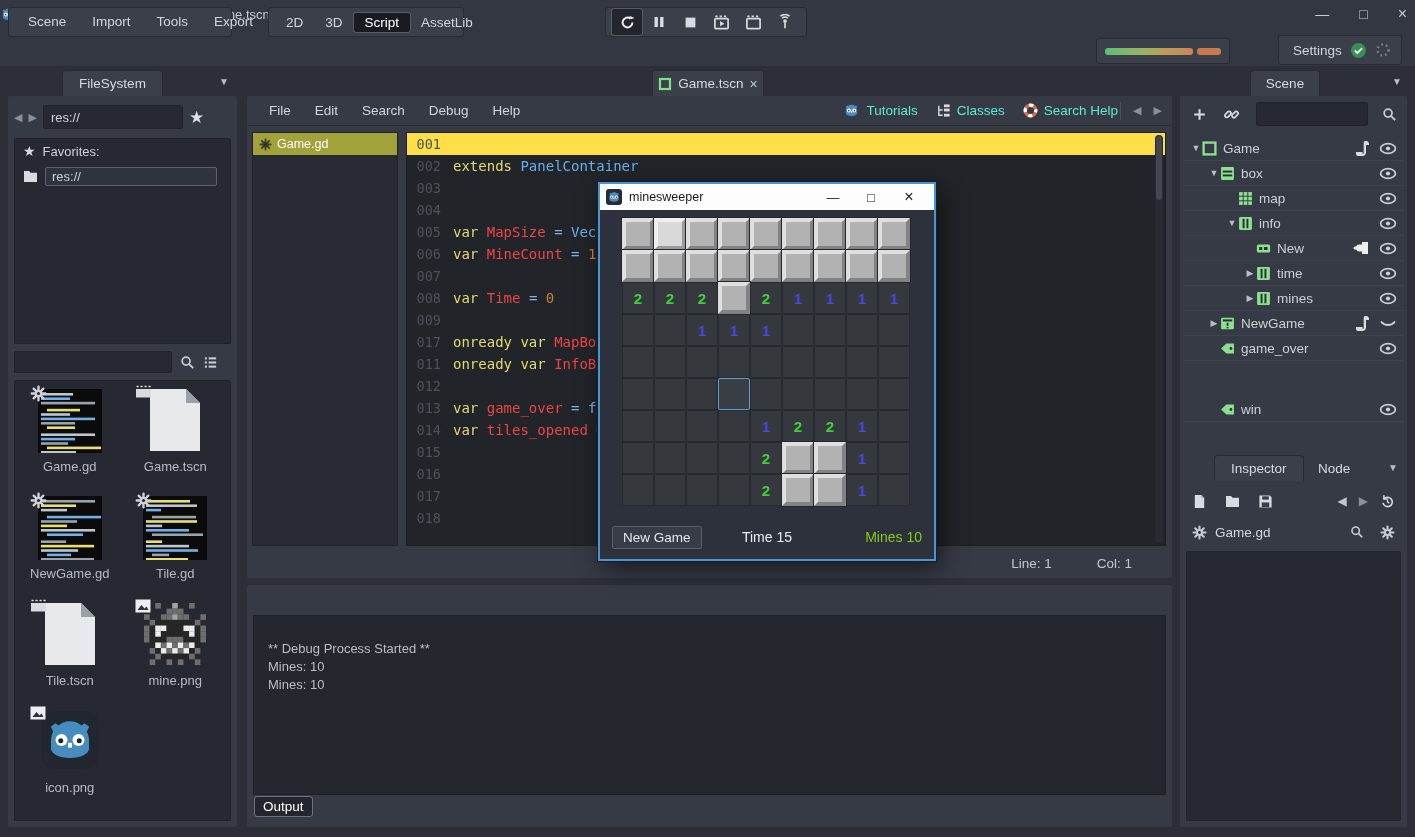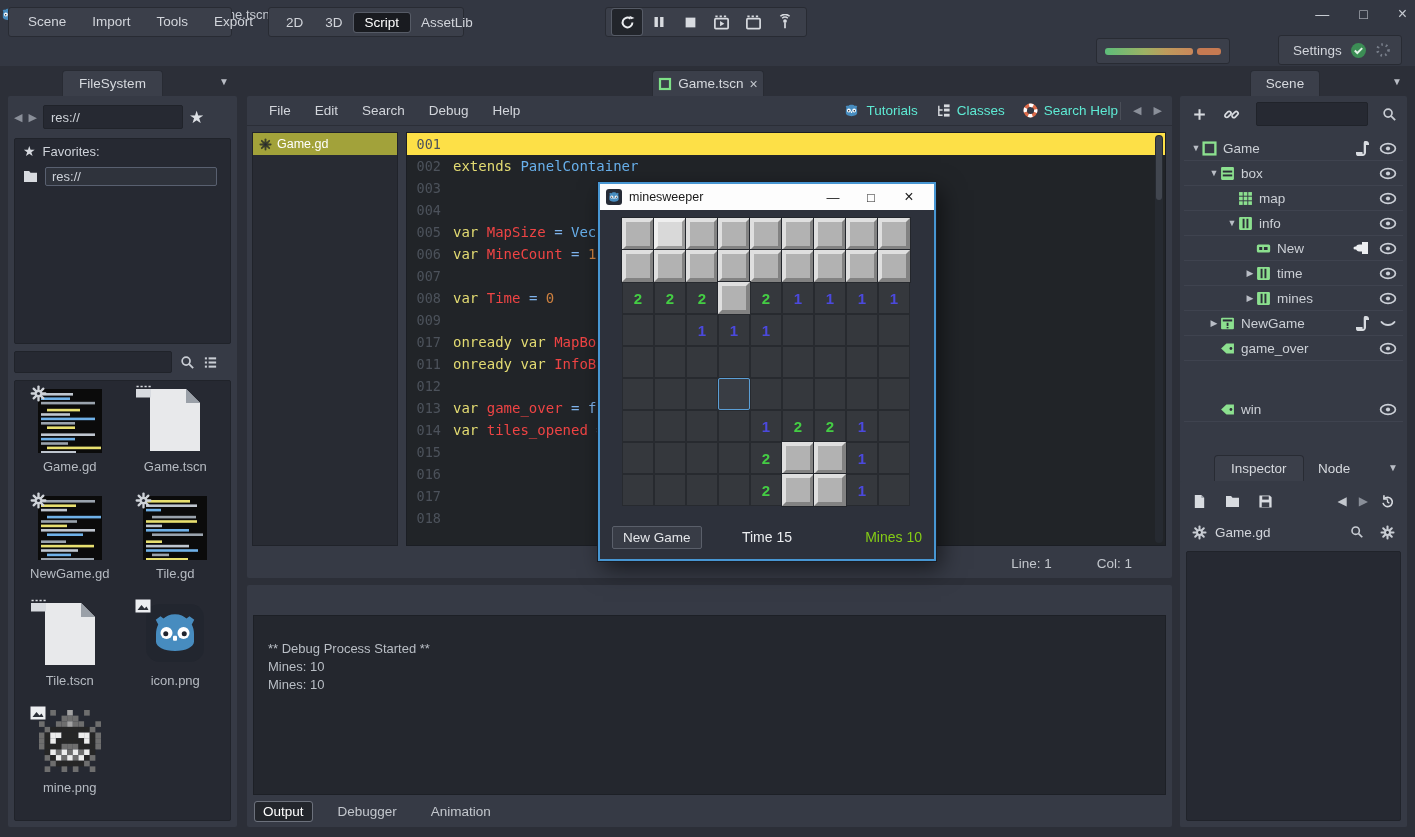--- a/index.html
+++ b/index.html
@@ -70,21 +70,21 @@
   #code-thumb { position:absolute; top:1px; left:1px; width:6px; height:64px; background:#41464f; border-radius:3px; }
   #editor-status { position:absolute; right:40px; bottom:0; height:30px; display:flex; align-items:center; gap:45px; color:#c3c7cd; font-size:13.5px; }
 
   
   #output-dock { left:247px; top:585px; width:925px; height:242px; }
   #output-header { position:absolute; left:0; top:0; width:100%; height:28px; display:flex; align-items:center; padding:0 14px; }
   #output-title { font-size:13.5px; color:#d6d9de; }
   #clear-btn { margin-left:auto; background:#3b3f4a; border:1px solid #282b33; border-radius:2px; color:#d2d5db; font-size:12.5px; padding:2px 9px; }
   #output-body { position:absolute; left:6px; top:30px; right:6px; height:180px; background:#24272e; border:1px solid #1d2026; padding:24px 14px 0; }
   .out-line { font-size:13px; color:#b9bec5; line-height:18px; }
-  #output-tabs { position:absolute; left:8px; bottom:2px; height:28px; display:flex; align-items:center; gap:18px; }
+  #output-tabs { position:absolute; left:8px; bottom:2px; height:28px; display:flex; align-items:flex-start; gap:30px;flex-direction:column; }
   .bottom-tab { color:#c3c7cd; font-size:13.5px; padding:2px 8px; }
   .bottom-tab.active { background:#23262c; outline:1px solid #6c717c; border-radius:2px; color:#fff; }
 
   
   #scene-dock { left:1180px; top:96px; width:227px; height:731px; }
   #scene-toolbar { position:absolute; left:0; top:0; width:100%; height:36px; display:flex; align-items:center; padding:0 10px; gap:14px; }
   #scene-search { width:132px; height:24px; margin-left:2px; }
   #tree { position:absolute; left:4px; top:40px; width:219px; }
   .tree-row { height:25px; display:flex; align-items:center; border-bottom:1px solid rgba(80,85,96,.35); position:relative; }
   .tree-arrow { width:12px; font-size:9px; color:#b9bdc5; text-align:center; flex:none; }
@@ -399,38 +399,20 @@
             <svg width="50" height="62" viewBox="0 0 50 62">
               <path fill="#e8e9eb" d="M0 0h36l14 14v48H0z"></path>
               <path fill="#9aa0a8" d="M36 0l14 14H36z"></path>
             </svg>
             <span class="badge"><svg width="17" height="13" viewBox="0 0 17 13">
                 <path d="M1.5 1.5h2.2M5.5 1.5h2.2M9.5 1.5h2.2M13.5 1.5h2.2" stroke="#d8dbe0" stroke-width="1.6"></path>
                 <rect x="1" y="4" width="15" height="8.5" fill="#d8dbe0"></rect>
               </svg></span>
           </div>
           <div class="file-label">Tile.tscn</div>
-        </div>
-        <div class="file-card">
-          <div class="thumb-wrap">
-            <svg width="60" height="60" viewBox="0 0 24 24">
-              <rect x="0.5" y="0.5" width="23" height="23" rx="5" fill="#22262f"></rect>
-              <path fill="#478cbf" d="M12 4.5c-2.1 0-3.6.8-4.6 1.7l-1.2-.9-1.9 1.4 1 1.9c-.6 1.1-.9 2.4-.9 3.8v3.1c0 2 3.2 3.7 7.6 3.7s7.6-1.7 7.6-3.7v-3.1c0-1.4-.3-2.7-.9-3.8l1-1.9-1.9-1.4-1.2.9c-1-.9-2.5-1.7-4.6-1.7z"></path>
-              <circle cx="8.6" cy="12" r="2.4" fill="#fff"></circle>
-              <circle cx="15.4" cy="12" r="2.4" fill="#fff"></circle>
-              <circle cx="8.3" cy="12.3" r="1" fill="#20242e"></circle>
-              <circle cx="15.7" cy="12.3" r="1" fill="#20242e"></circle>
-              <rect x="11.2" y="13.1" width="1.6" height="2" rx=".4" fill="#fff"></rect>
-            </svg>
-            <span class="badge"><svg width="16" height="14" viewBox="0 0 16 14">
-                <rect x="0.5" y="0.5" width="15" height="13" fill="#eceef1"></rect>
-                <path d="M2.5 11l4-5 3 3.5 2-2 2 3.5z" fill="#2b2f38"></path>
-              </svg></span>
-          </div>
-          <div class="file-label">icon.png</div>
         </div>
         <div class="file-card">
           <div class="thumb-wrap">
             <svg width="62" height="62" viewBox="0 0 66 66">
               <rect x="12" y="0" width="6" height="6" fill="#6e6e6e"></rect>
               <rect x="30" y="0" width="6" height="6" fill="#a2a2a2"></rect>
               <rect x="48" y="0" width="6" height="6" fill="#6e6e6e"></rect>
               <rect x="24" y="6" width="6" height="6" fill="#6e6e6e"></rect>
               <rect x="30" y="6" width="6" height="6" fill="#6e6e6e"></rect>
               <rect x="36" y="6" width="6" height="6" fill="#6e6e6e"></rect>
@@ -513,20 +495,38 @@
               <rect x="36" y="60" width="6" height="6" fill="#6e6e6e"></rect>
               <rect x="54" y="60" width="6" height="6" fill="#6e6e6e"></rect>
             </svg>
             <span class="badge"><svg width="16" height="14" viewBox="0 0 16 14">
                 <rect x="0.5" y="0.5" width="15" height="13" fill="#eceef1"></rect>
                 <path d="M2.5 11l4-5 3 3.5 2-2 2 3.5z" fill="#2b2f38"></path>
               </svg></span>
           </div>
           <div class="file-label">mine.png</div>
         </div>
+        <div class="file-card">
+          <div class="thumb-wrap">
+            <svg width="60" height="60" viewBox="0 0 24 24">
+              <rect x="0.5" y="0.5" width="23" height="23" rx="5" fill="#22262f"></rect>
+              <path fill="#478cbf" d="M12 4.5c-2.1 0-3.6.8-4.6 1.7l-1.2-.9-1.9 1.4 1 1.9c-.6 1.1-.9 2.4-.9 3.8v3.1c0 2 3.2 3.7 7.6 3.7s7.6-1.7 7.6-3.7v-3.1c0-1.4-.3-2.7-.9-3.8l1-1.9-1.9-1.4-1.2.9c-1-.9-2.5-1.7-4.6-1.7z"></path>
+              <circle cx="8.6" cy="12" r="2.4" fill="#fff"></circle>
+              <circle cx="15.4" cy="12" r="2.4" fill="#fff"></circle>
+              <circle cx="8.3" cy="12.3" r="1" fill="#20242e"></circle>
+              <circle cx="15.7" cy="12.3" r="1" fill="#20242e"></circle>
+              <rect x="11.2" y="13.1" width="1.6" height="2" rx=".4" fill="#fff"></rect>
+            </svg>
+            <span class="badge"><svg width="16" height="14" viewBox="0 0 16 14">
+                <rect x="0.5" y="0.5" width="15" height="13" fill="#eceef1"></rect>
+                <path d="M2.5 11l4-5 3 3.5 2-2 2 3.5z" fill="#2b2f38"></path>
+              </svg></span>
+          </div>
+          <div class="file-label">icon.png</div>
+        </div>
       </div>
   </div>
 </div>
 
 <div class="abs dock" id="script-dock">
   <div id="script-menubar">
     <span id="script-menus"><span class="menu-item">File</span><span class="menu-item">Edit</span><span class="menu-item">Search</span><span class="menu-item">Debug</span><span class="menu-item">Help</span></span>
     <div id="script-help">
         <span class="help-item">
           <span class="icon">

